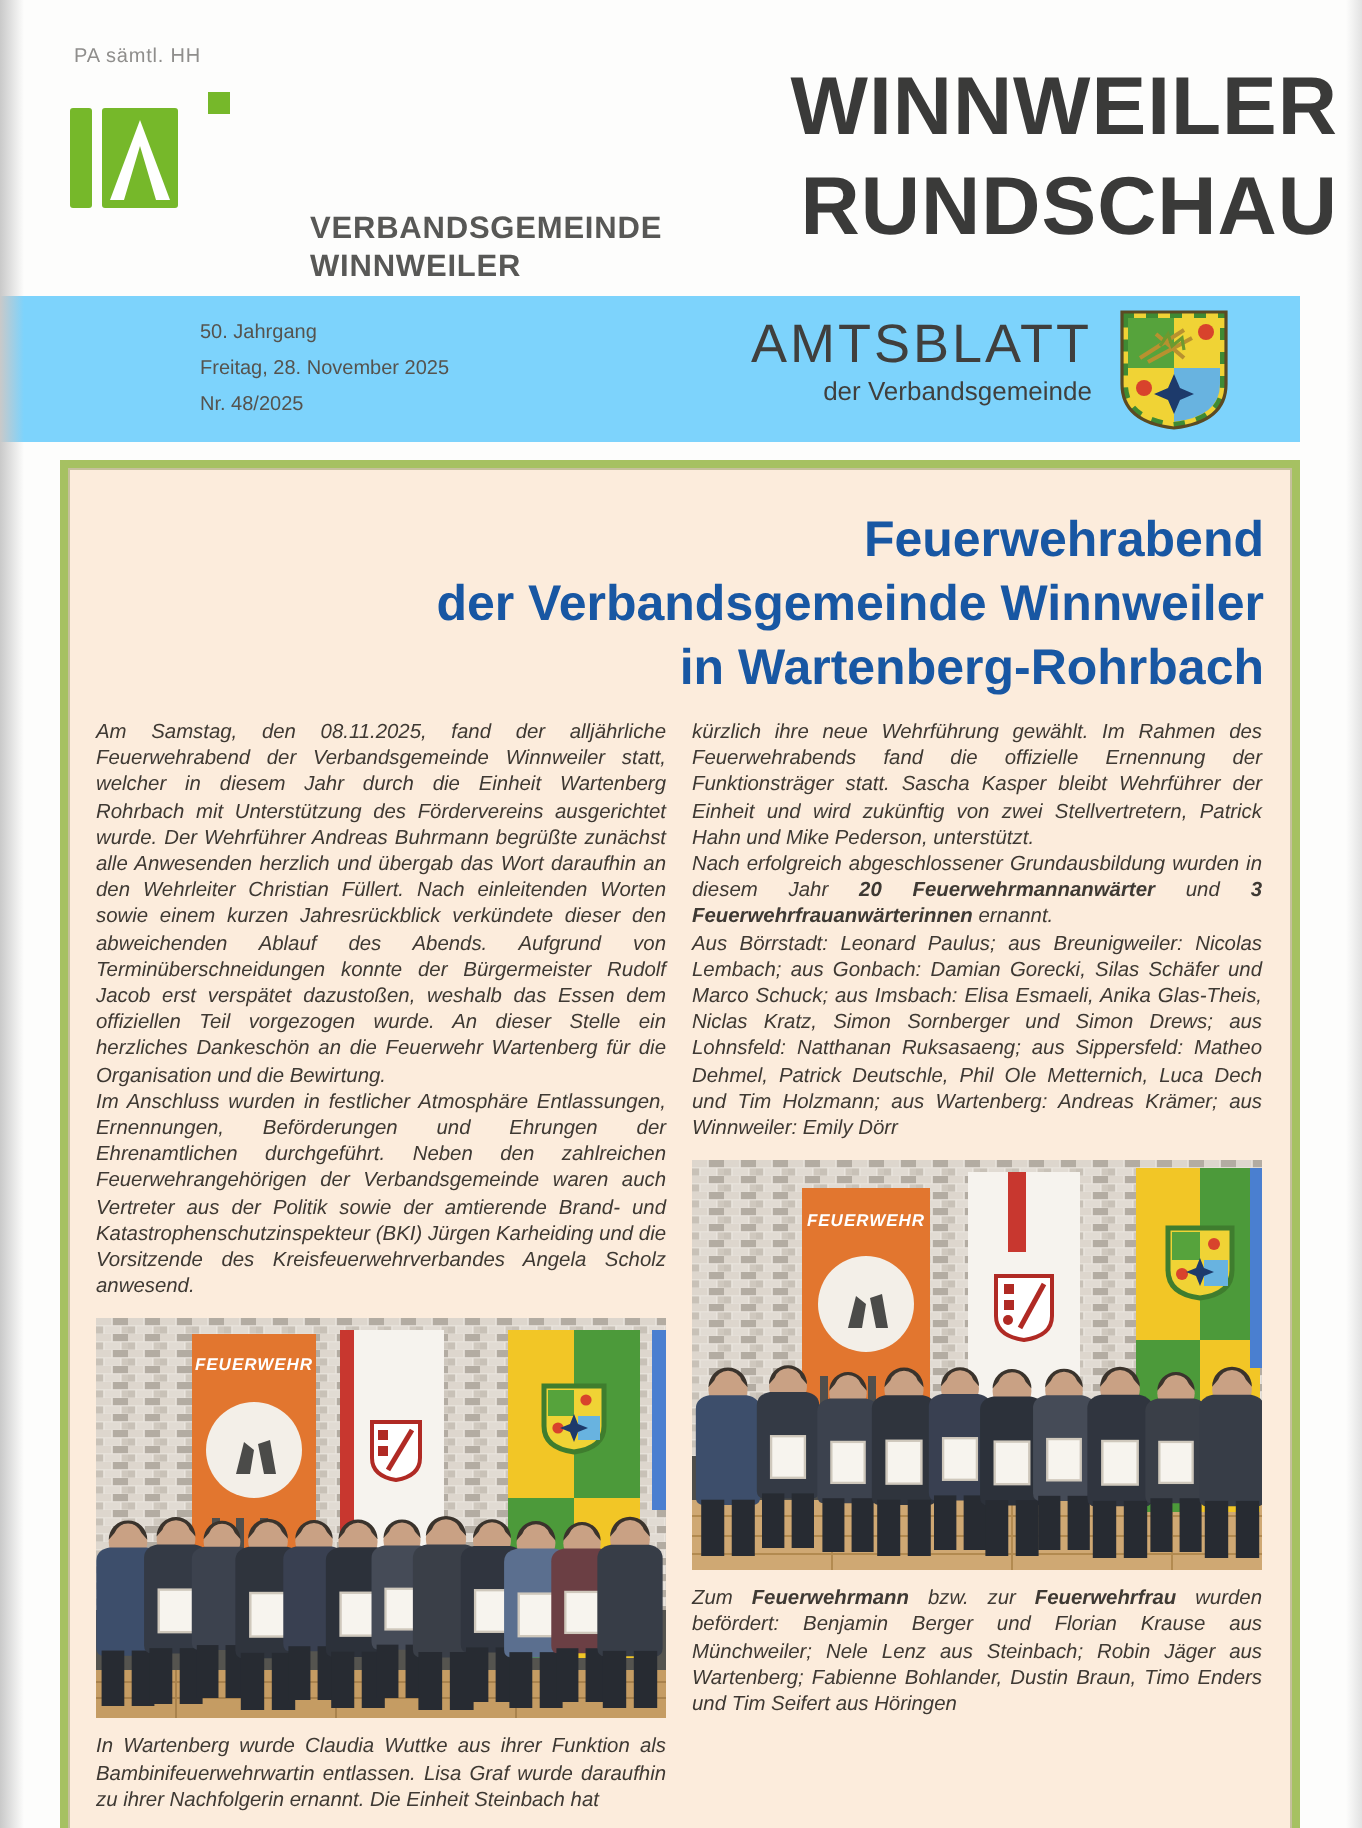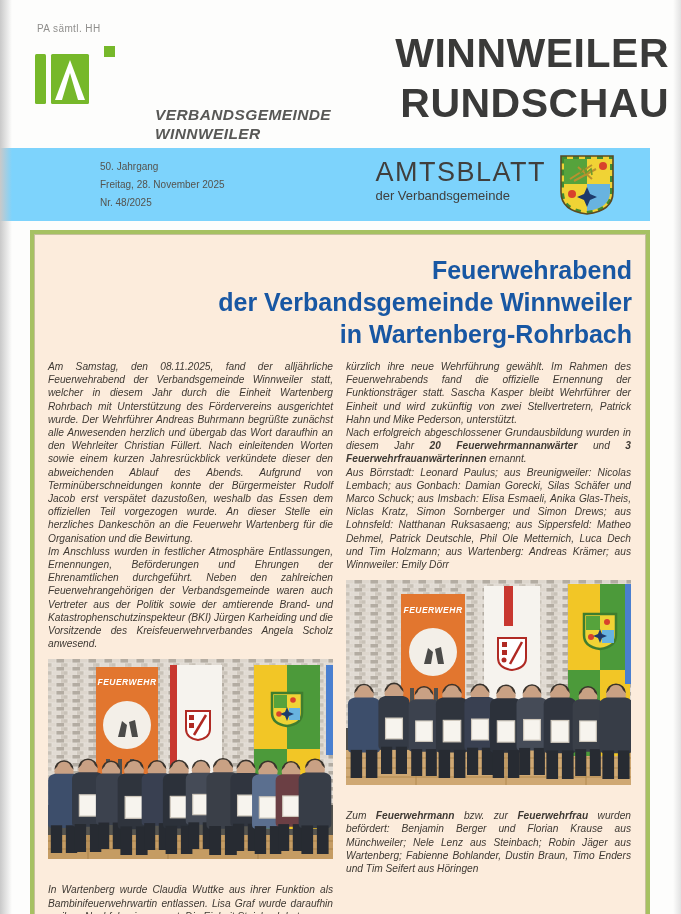--- a/index.html
+++ b/index.html
@@ -10,46 +10,46 @@
     -webkit-font-smoothing:antialiased;
   }
   .scan-edge{position:absolute;left:0;top:0;bottom:0;width:12px;
     background:linear-gradient(90deg,#c9c9c9,rgba(255,255,255,0));z-index:5;}
   .scan-edge-r{position:absolute;right:0;top:0;bottom:0;width:8px;
     background:linear-gradient(270deg,#e2e2e2,rgba(255,255,255,0));z-index:5;}
 
   .postal{position:absolute;left:37px;top:23px;font-size:10px;color:#8f8e8c;letter-spacing:.4px;}
 
   
-  .logo{position:absolute;left:35px;top:46px;width:300px;height:62px;font-style:italic;}
+  .logo{position:absolute;left:35px;top:46px;width:300px;height:62px;}
   .org{position:absolute;left:120px;top:59px;font-size:15.5px;font-weight:700;color:#585856;letter-spacing:.4px;line-height:19px;}
 
   
   .masthead{position:absolute;right:12px;top:28px;text-align:right;
     font-size:41px;font-weight:700;color:#3a3a39;line-height:50px;letter-spacing:.5px;}
 
   
   .issue-bar{position:absolute;left:0;top:148px;width:650px;height:73px;background:#7dd3fc;}
   .issue-info{position:absolute;left:100px;top:10px;font-size:10px;color:#55534e;line-height:18px;}
-  .amtsblatt{position:absolute;right:104px;top:9px;text-align:left;color:#403f3d;}
+  .amtsblatt{position:absolute;right:104px;top:9px;text-align:right;color:#403f3d;}
   .amtsblatt .t1{font-size:27px;font-weight:300;letter-spacing:1.5px;line-height:30px;}
   .amtsblatt .t2{font-size:13px;font-weight:300;line-height:17px;}
   .crest{position:absolute;right:34px;top:5px;}
 
   
   .article{position:absolute;left:30px;top:230px;width:620px;height:700px;
     background:#fcecdc;border:4px solid #a6c162;box-sizing:border-box;
     box-shadow:inset 0 0 0 1px rgba(96,112,40,.35);padding:16px 14px 0 14px;}
   .art-title{margin:4px 0 10px 0;text-align:right;color:#1857a3;
     font-size:25px;font-weight:700;line-height:32px;}
   .cols{display:flex;gap:13px;}
   .col{width:285px;font-style:italic;}
   .col p{margin:0;font-size:10.2px;line-height:13.2px;color:#3e3933;text-align:justify;}
   .col .photo{display:block;margin-top:9px;}
-  .col .caption{margin-top:24px;}
+  .col .caption{margin-top:8px;}
   b{font-weight:700;}
 </style>
 </head>
 <body>
 
 <svg width="0" height="0" style="position:absolute" aria-hidden="true">
   <defs>
     <g id="psn">
       <circle cx="0" cy="-62" r="7.3" fill="#c9a184"></circle>
       <path d="M-7.3,-63 a7.3,7.3 0 0 1 14.6,0 l-2.2,-2.5 a5.4,5.4 0 0 0 -10.2,0 Z" fill="#3a332c"></path>

